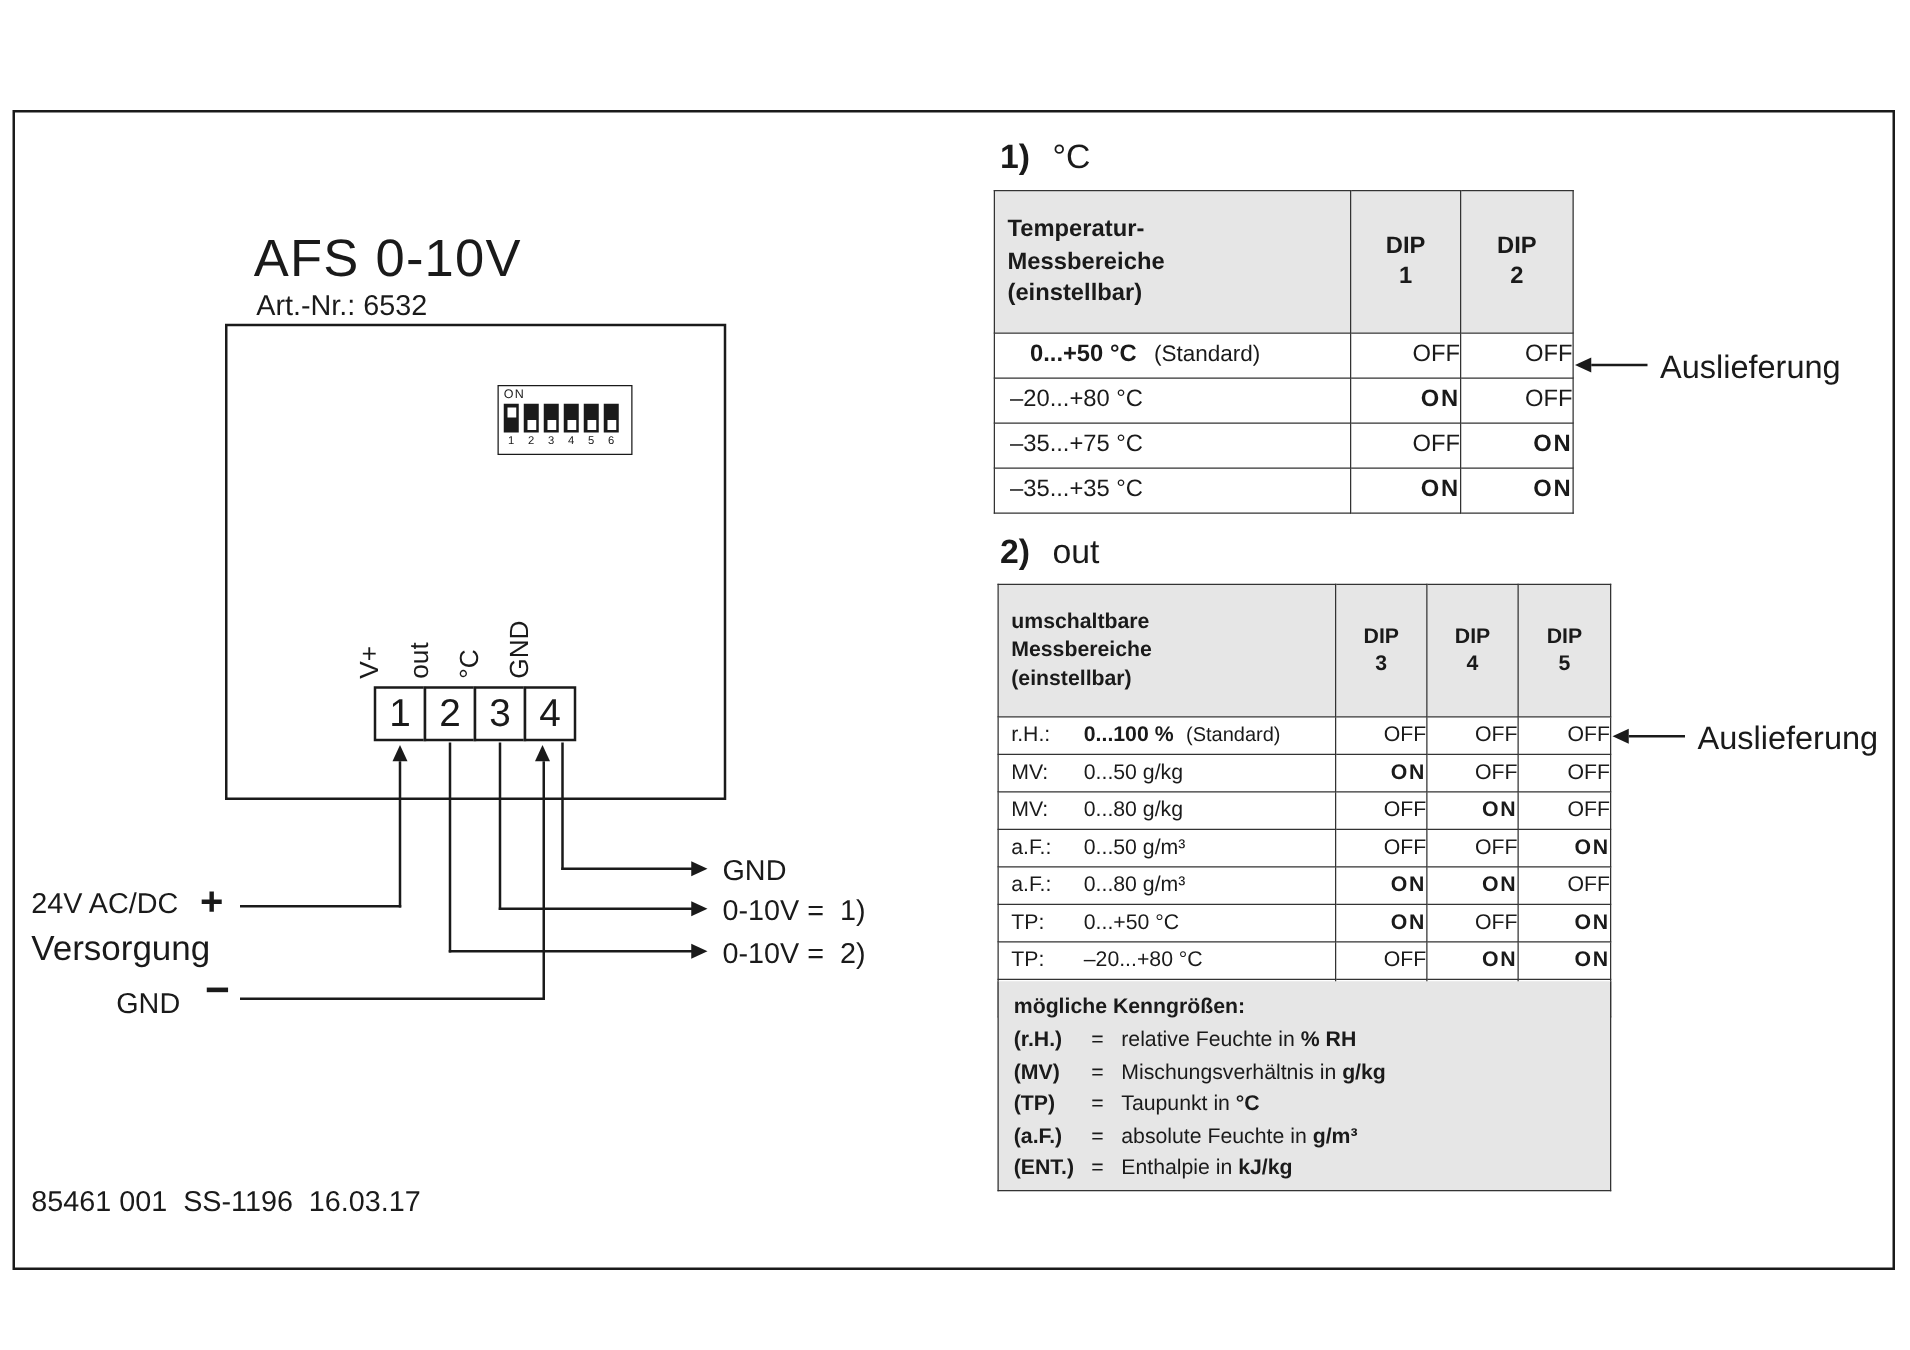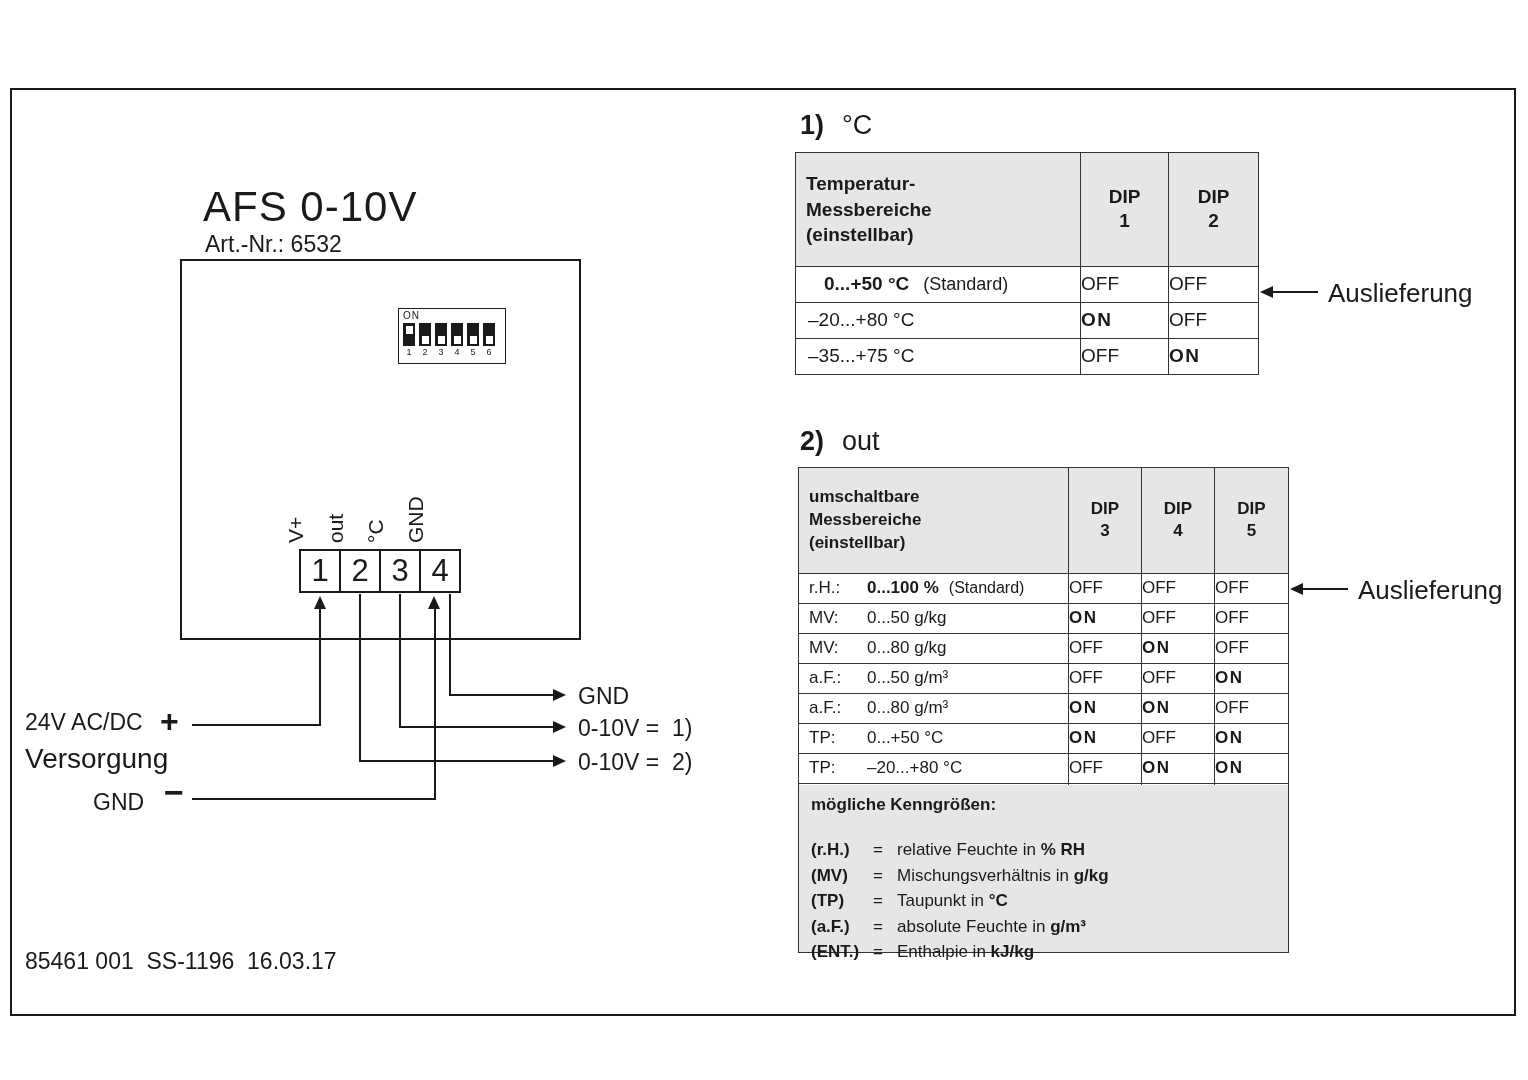--- a/index.html
+++ b/index.html
@@ -36,36 +36,36 @@
   .versorgung{font-size:28px;font-weight:normal}
   .sechead{font-size:27px}
   .sechead .num{font-weight:bold}
   .sechead .ttl{margin-left:18px}
   table.dt{position:absolute;border-collapse:collapse;table-layout:fixed;background:#fff}
   .dt th,.dt td{border:1.5px solid #333}
   .dt th{background:#e6e6e6;font-weight:bold;vertical-align:middle}
   .dt th.main{text-align:left;padding:18px 10px;white-space:pre-line;line-height:1.35}
   .dt th.diph{text-align:center;white-space:pre-line;line-height:1.3}
   .dt td{background:#fff;vertical-align:middle}
-  .dt td.dip{text-align:left}
+  .dt td.dip{text-align:right}
   .dt td.dip.on{font-weight:bold;letter-spacing:1.5px}
   .t1{left:795px;top:152px;width:463px;font-size:19px}
   .t1 th{height:86px;font-size:19px}
   .t1 td{height:36px}
   .t1 td.c1{padding-left:12px}
   .t1 tr.std td.c1{padding-left:28px}
   .t1 .note{margin-left:14px;font-size:18px}
   .t2{left:798px;top:467px;width:490px;font-size:17px}
   .t2 th{height:78px;font-size:17px}
   .t2 td{height:30px}
   .t2 td.c1{padding-left:10px}
   .t2 .key{display:inline-block;width:58px}
   .t2 .note{margin-left:10px;font-size:16px}
   .legend{position:absolute;left:798px;top:785px;width:491px;height:168px;background:#e6e6e6;border:1.5px solid #333;border-top:none;padding:10px 12px;font-size:17px}
-  .legtitle{font-weight:bold;margin-bottom:22px}
+  .legtitle{font-weight:bold;margin-bottom:4px}
   .legrow{line-height:25.5px}
   .lkey{display:inline-block;width:62px;font-weight:bold}
   .leq{display:inline-block;width:24px}
   .footer{left:25px;top:948px;font-size:23px;white-space:pre}
 </style>
 </head>
 <body>
 
 <div class="frame"></div>
 
@@ -162,20 +162,25 @@
     <td class="dip">OFF</td>
   </tr>
   <tr>
     <td class="c1"><span>–20...+80 °C</span></td>
     <td class="dip on">ON</td>
     <td class="dip">OFF</td>
   </tr>
   <tr>
     <td class="c1"><span>–35...+75 °C</span></td>
     <td class="dip">OFF</td>
+    <td class="dip on">ON</td>
+  </tr>
+  <tr>
+    <td class="c1"><span>–35...+35 °C</span></td>
+    <td class="dip on">ON</td>
     <td class="dip on">ON</td>
   </tr>
 </tbody>
   </table>
 
 <div class="arrow-left" style="left:1260px;top:286px"></div>
 <div class="hline" style="left:1273px;top:291px;width:45px"></div>
 <div class="abs t26" style="left:1328px;top:278px">Auslieferung</div>
 
 <div class="abs sechead" style="left:800px;top:426px">

